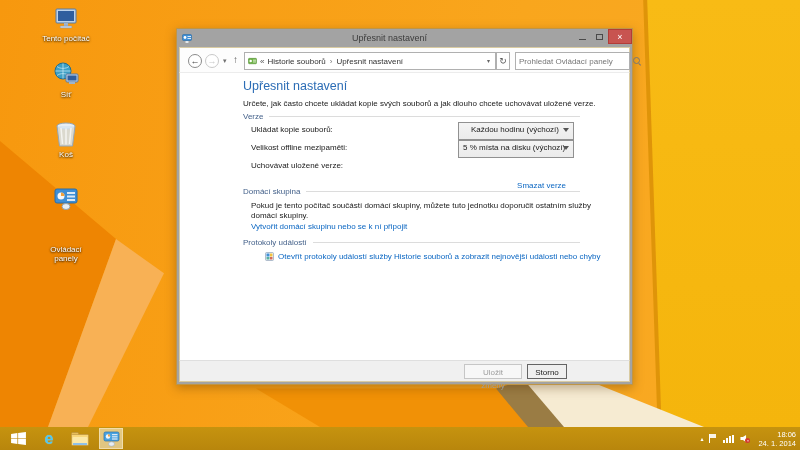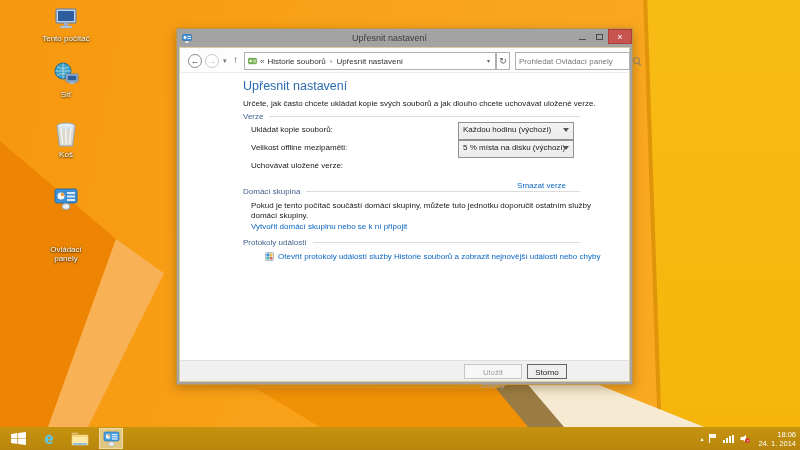--- a/index.html
+++ b/index.html
@@ -55,21 +55,21 @@
   .mag::after{content:'';position:absolute;left:7px;top:7px;width:3px;height:1px;background:#777;transform:rotate(45deg);transform-origin:0 0;}
 
   .content{position:relative;flex:1 1 auto;background:#fff;border:1px solid #d9cba2;border-top:0;border-bottom:0;overflow:hidden;}
   .page-heading{position:absolute;left:63px;top:6px;font-size:12.5px;color:#2b6cb5;}
   .page-intro{position:absolute;left:63px;top:26px;width:360px;font-size:8px;color:#191919;}
   .group-hd{position:absolute;left:63px;width:337px;display:flex;align-items:center;}
   .group-hd .gt{font-size:8px;color:#44618a;white-space:nowrap;}
   .group-hd .rule{flex:1;height:1px;background:#dcdcdc;margin-left:6px;}
   .setrow{position:absolute;left:63px;width:337px;height:15px;}
   .setrow .rl{position:absolute;left:8px;top:0;font-size:8px;line-height:15px;color:#191919;white-space:nowrap;}
-  .select{position:absolute;right:6px;top:0;width:116px;height:15px;border:1px solid #919191;background:linear-gradient(180deg,#f4f4f4,#ebebeb);font-size:8px;line-height:13px;color:#1a1a1a;padding:0 14px 16px 4px;white-space:nowrap;overflow:hidden;}
+  .select{position:absolute;right:6px;top:0;width:116px;height:15px;border:1px solid #919191;background:linear-gradient(180deg,#f4f4f4,#ebebeb);font-size:8px;line-height:13px;color:#1a1a1a;padding:0 14px 16px 4px;white-space:nowrap;overflow:hidden;text-align:right;}
   .select .sarr{position:absolute;right:4px;top:5px;width:0;height:0;border-left:3px solid transparent;border-right:3px solid transparent;border-top:4px solid #555;}
   .lnk{color:#0a66c2;font-size:8px;text-decoration:none;cursor:pointer;white-space:nowrap;}
   .rightlink{position:absolute;left:49px;top:101px;width:337px;text-align:right;}
   .hg-block{position:absolute;left:71px;top:128px;width:352px;font-size:8px;color:#191919;line-height:9.5px;}
   .hg-block .lnk{display:inline-block;margin-top:2px;}
   .ev-row{position:absolute;left:67px;top:179px;display:flex;align-items:center;gap:4px;white-space:nowrap;padding-left:18px;}
 
   .footer{position:relative;height:22px;flex:0 0 22px;background:#f0f0f0;border:1px solid #d9cba2;border-top:1px solid #dfdfdf;}
   .btn{position:absolute;top:3px;height:15px;font-size:8px;text-align:center;line-height:13px;}
   .btn-save{left:284px;width:58px;background:#f7f7f7;border:1px solid #c6c6c6;color:#9d9d9d;}

